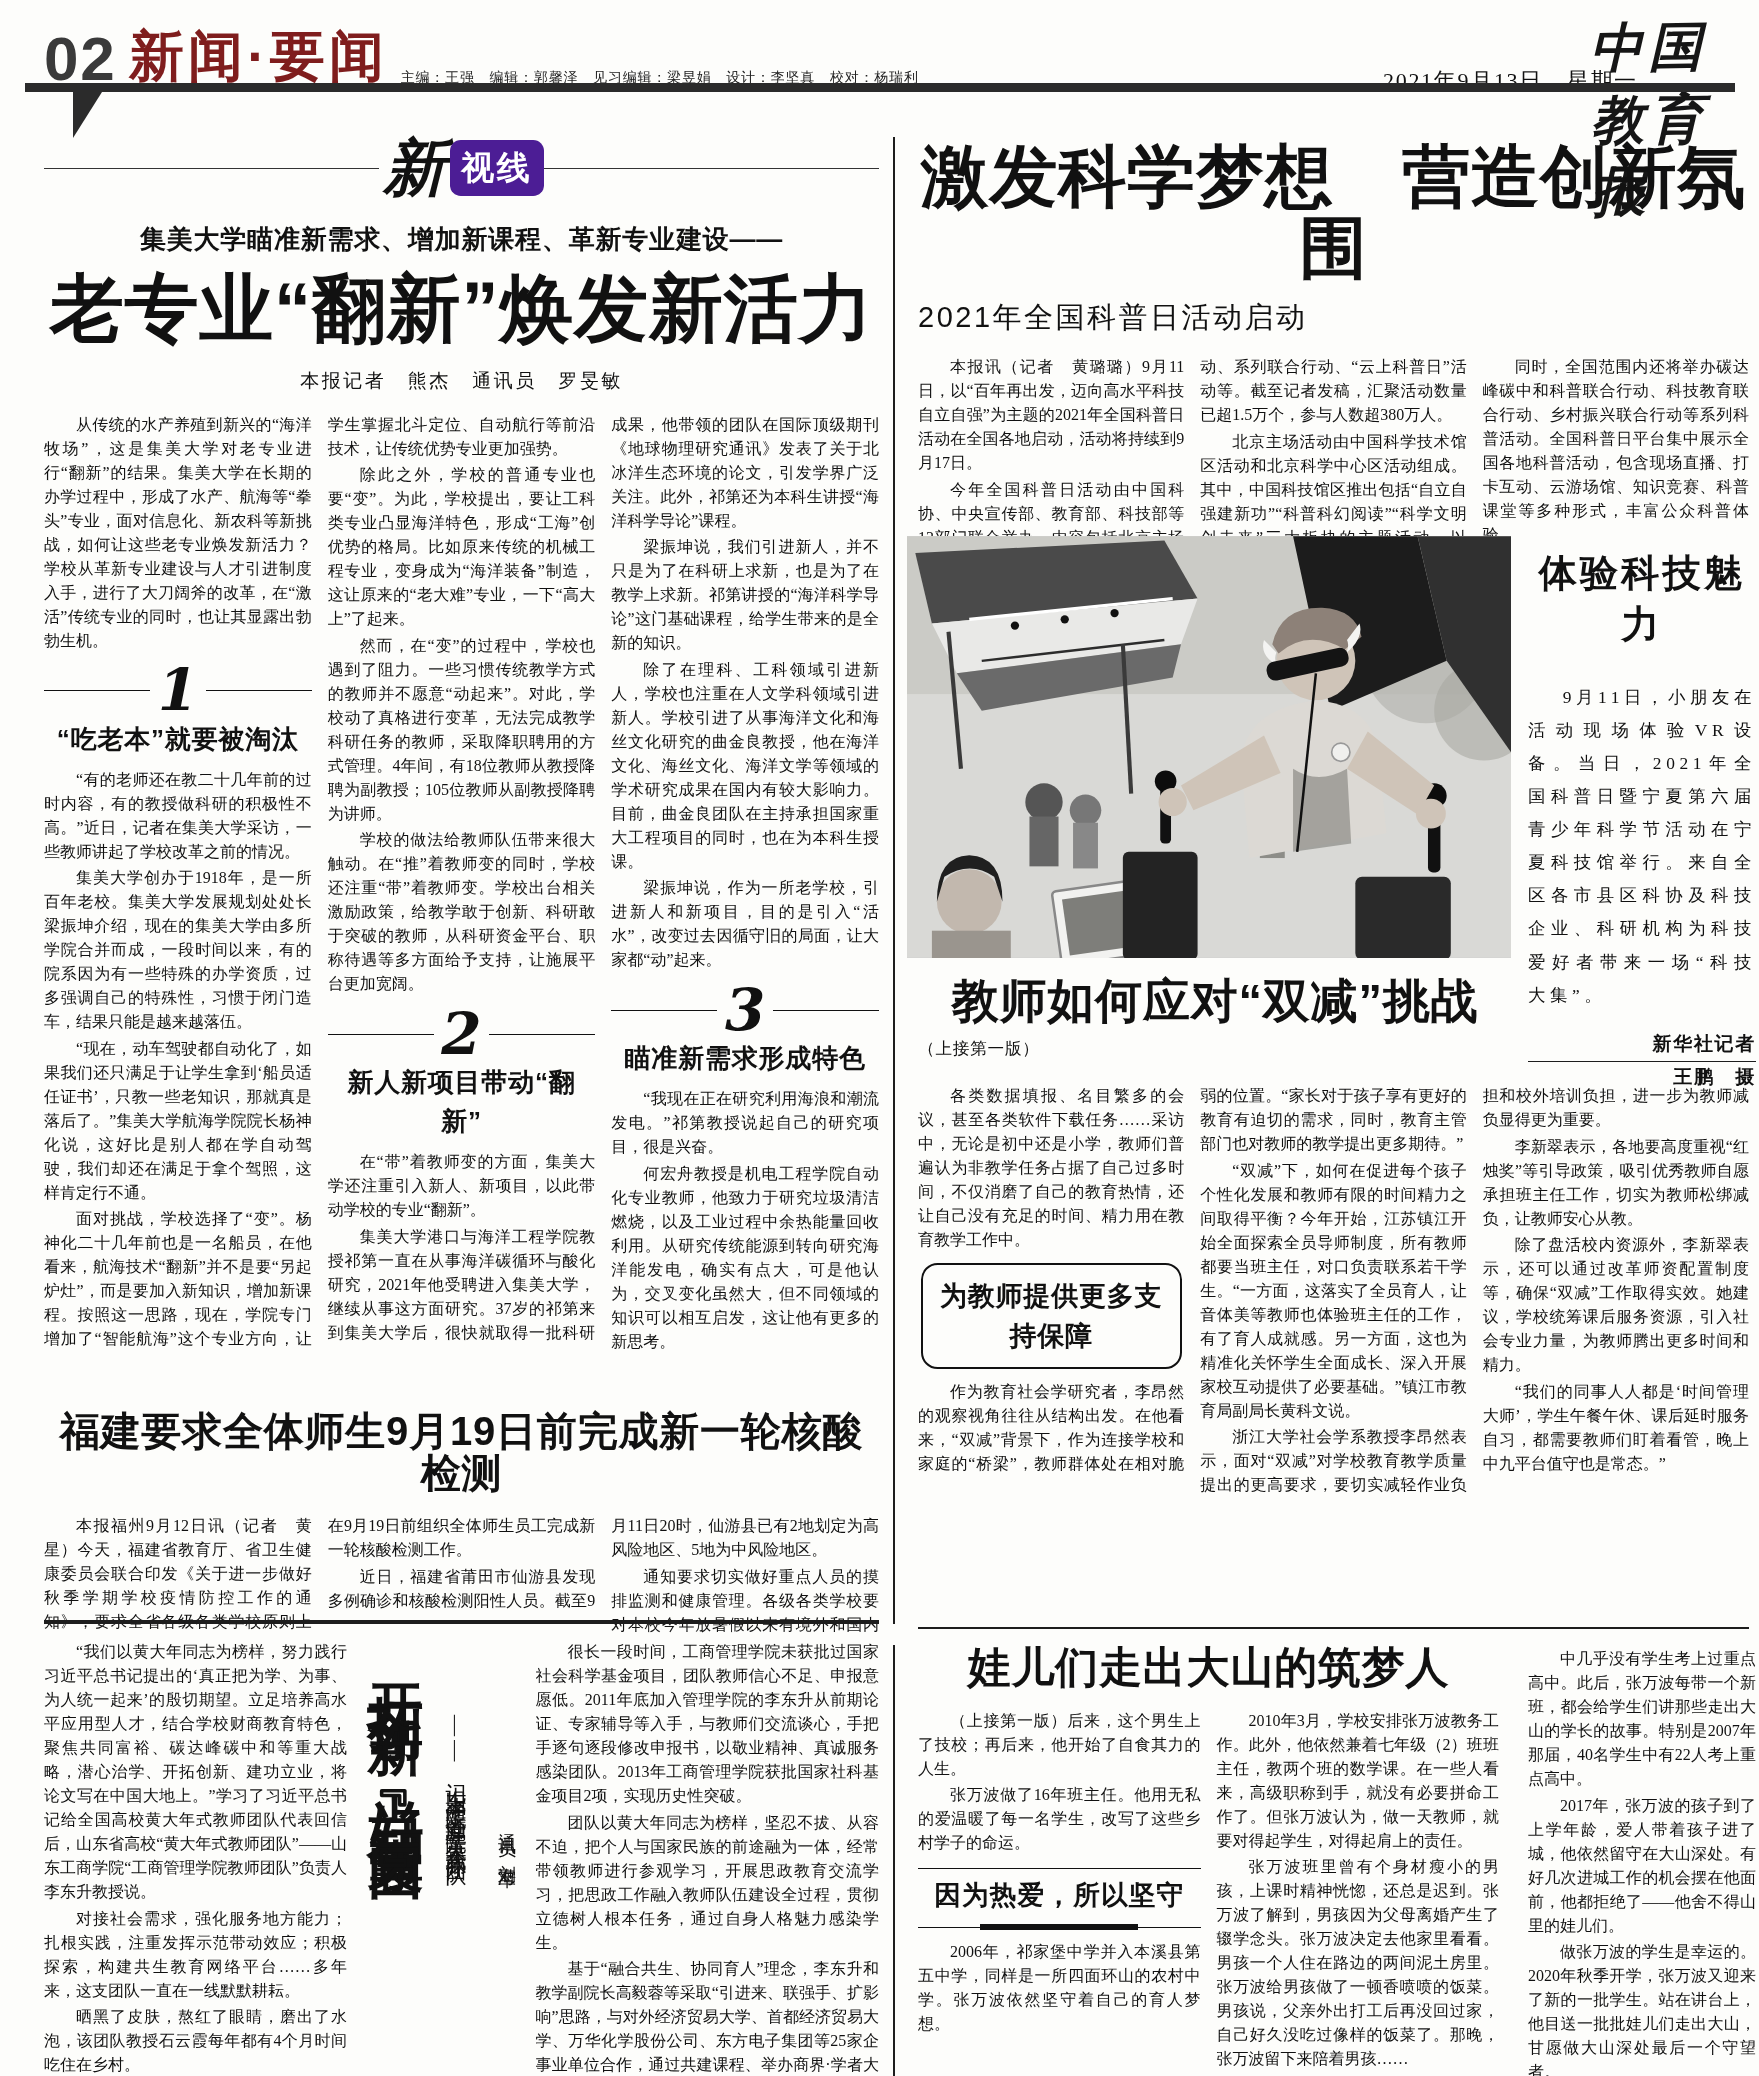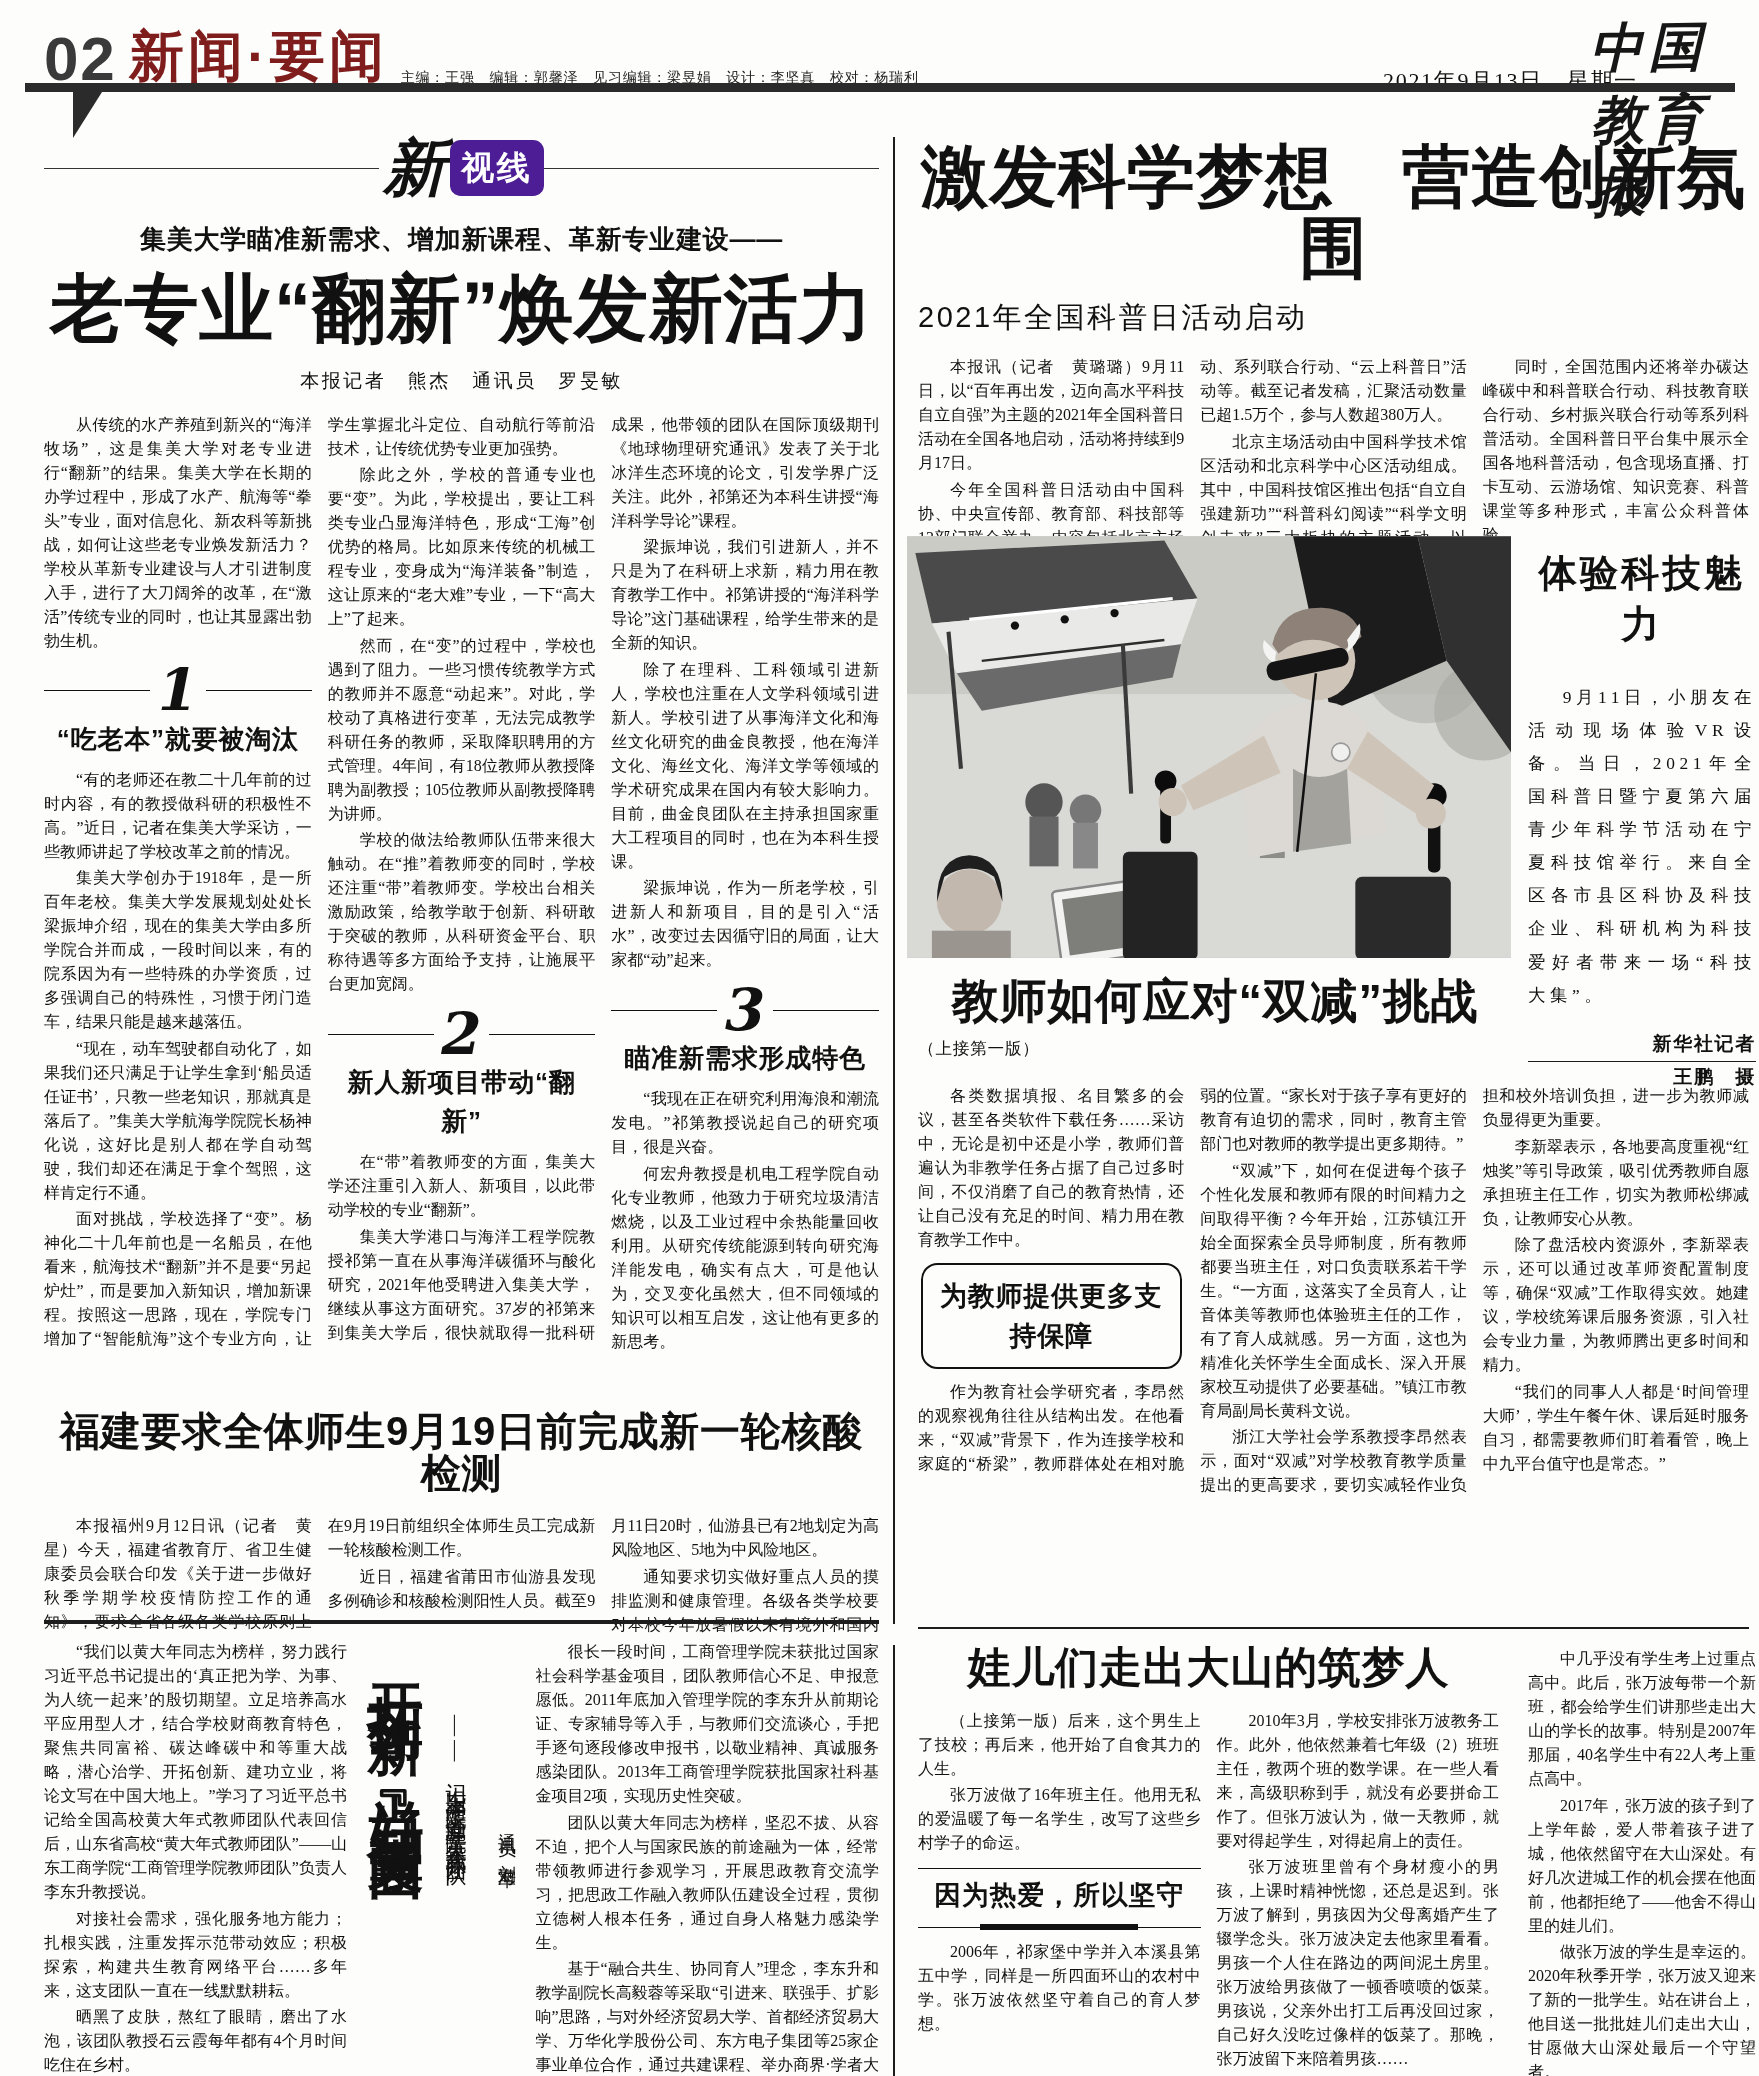--- a/index.html
+++ b/index.html
@@ -108,21 +108,21 @@
         <div class="numhead">
           <div class="nrow">
             <i></i>
             <span class="num">2</span>
             <i></i>
           </div>
           <div class="ntitle">新人新项目带动“翻新”</div>
         </div>
         <p>在“带”着教师变的方面，集美大学还注重引入新人、新项目，以此带动学校的专业“翻新”。</p>
         <p>集美大学港口与海洋工程学院教授祁第一直在从事海洋碳循环与酸化研究，2021年他受聘进入集美大学，继续从事这方面研究。37岁的祁第来到集美大学后，很快就取得一批科研成果，他带领的团队在国际顶级期刊《地球物理研究通讯》发表了关于北冰洋生态环境的论文，引发学界广泛关注。此外，祁第还为本科生讲授“海洋科学导论”课程。</p>
-        <p>梁振坤说，我们引进新人，并不只是为了在科研上求新，精力用在教育教学工作中。祁第讲授的“海洋科学导论”这门基础课程，给学生带来的是全新的知识。</p>
+        <p>梁振坤说，我们引进新人，并不只是为了在科研上求新，也是为了在教学上求新。祁第讲授的“海洋科学导论”这门基础课程，给学生带来的是全新的知识。</p>
         <p>除了在理科、工科领域引进新人，学校也注重在人文学科领域引进新人。学校引进了从事海洋文化和海丝文化研究的曲金良教授，他在海洋文化、海丝文化、海洋文学等领域的学术研究成果在国内有较大影响力。目前，曲金良团队在主持承担国家重大工程项目的同时，也在为本科生授课。</p>
         <p>梁振坤说，作为一所老学校，引进新人和新项目，目的是引入“活水”，改变过去因循守旧的局面，让大家都“动”起来。</p>
         <div class="numhead">
           <div class="nrow">
             <i></i>
             <span class="num">3</span>
             <i></i>
           </div>
           <div class="ntitle">瞄准新需求形成特色</div>
         </div>

